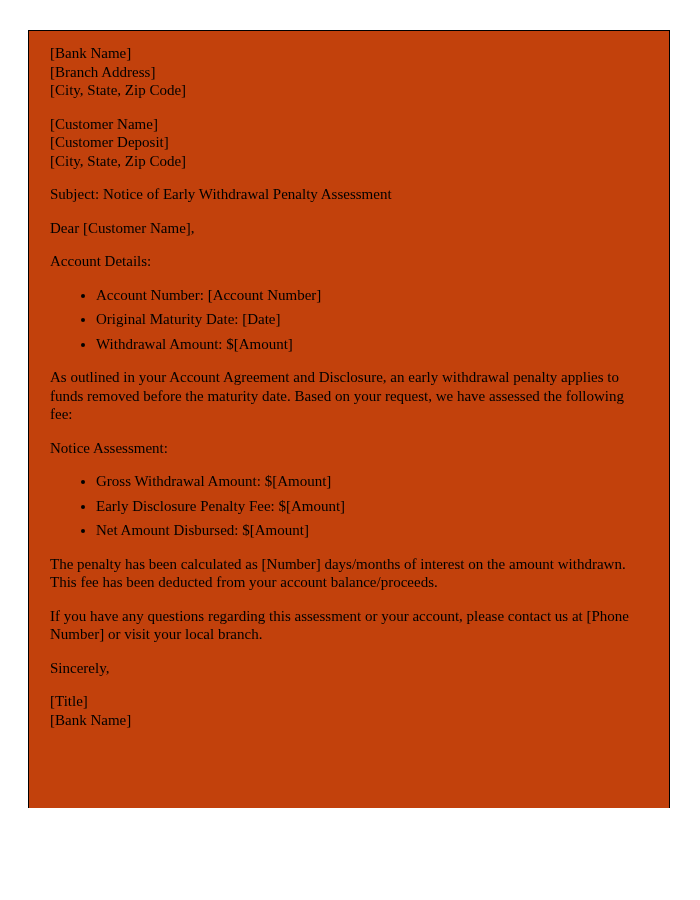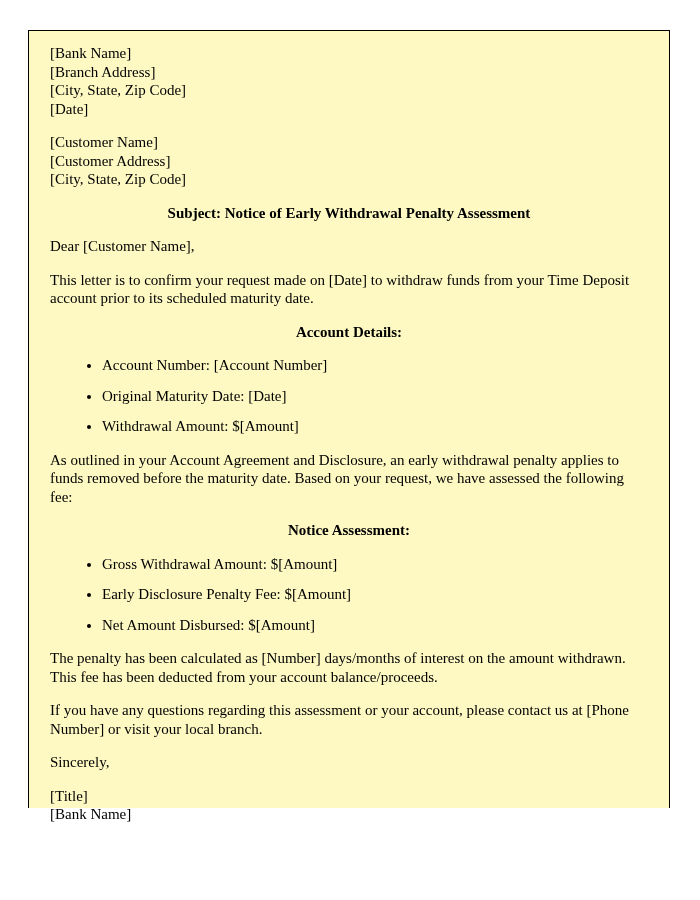--- a/index.html
+++ b/index.html
@@ -12,71 +12,68 @@
   }
   .page {
     position: absolute;
     left: 28px;
     top: 30px;
     width: 642px;
     height: 778px;
     border: 1px solid #000000;
     border-bottom: none;
     box-sizing: border-box;
-    background: #fef9c3;
+    background: #c2410c;
   }
   .letter {
     padding: 13px 21px 0 21px;
     font-size: 15px;
     line-height: 18.5px;
     color: #000000;
   }
   .block {
     margin: 0 0 15px 0;
   }
   .line {
     margin: 0;
   }
   .bold {
-    font-weight: bold;
-    text-align: center;
+    font-weight: normal;
   }
   ul.bullets {
     margin: 0 0 15px 0;
     padding-left: 40px;
     list-style-type: disc;
   }
   ul.bullets li {
-    margin: 12px;
+    margin: 6px;
   }
 </style>
 </head>
 <body>
 
 <div class="page">
   <div class="letter">
 
     <div class="block">
       <div class="line">[Bank Name]</div>
       <div class="line">[Branch Address]</div>
       <div class="line">[City, State, Zip Code]</div>
-      <div class="line">[Date]</div>
     </div>
 
     <div class="block">
       <div class="line">[Customer Name]</div>
-      <div class="line">[Customer Address]</div>
+      <div class="line">[Customer Deposit]</div>
       <div class="line">[City, State, Zip Code]</div>
     </div>
 
     <div class="block bold">Subject: Notice of Early Withdrawal Penalty Assessment</div>
 
     <div class="block">Dear [Customer Name],</div>
 
-    <div class="block">This letter is to confirm your request made on [Date] to withdraw funds from your Time Deposit account prior to its scheduled maturity date.</div>
 
     <div class="block bold">Account Details:</div>
 
     <ul class="bullets">
       <li>Account Number: [Account Number]</li>
       <li>Original Maturity Date: [Date]</li>
       <li>Withdrawal Amount: $[Amount]</li>
     </ul>
 
     <div class="block">As outlined in your Account Agreement and Disclosure, an early withdrawal penalty applies to funds removed before the maturity date. Based on your request, we have assessed the following fee:</div>

